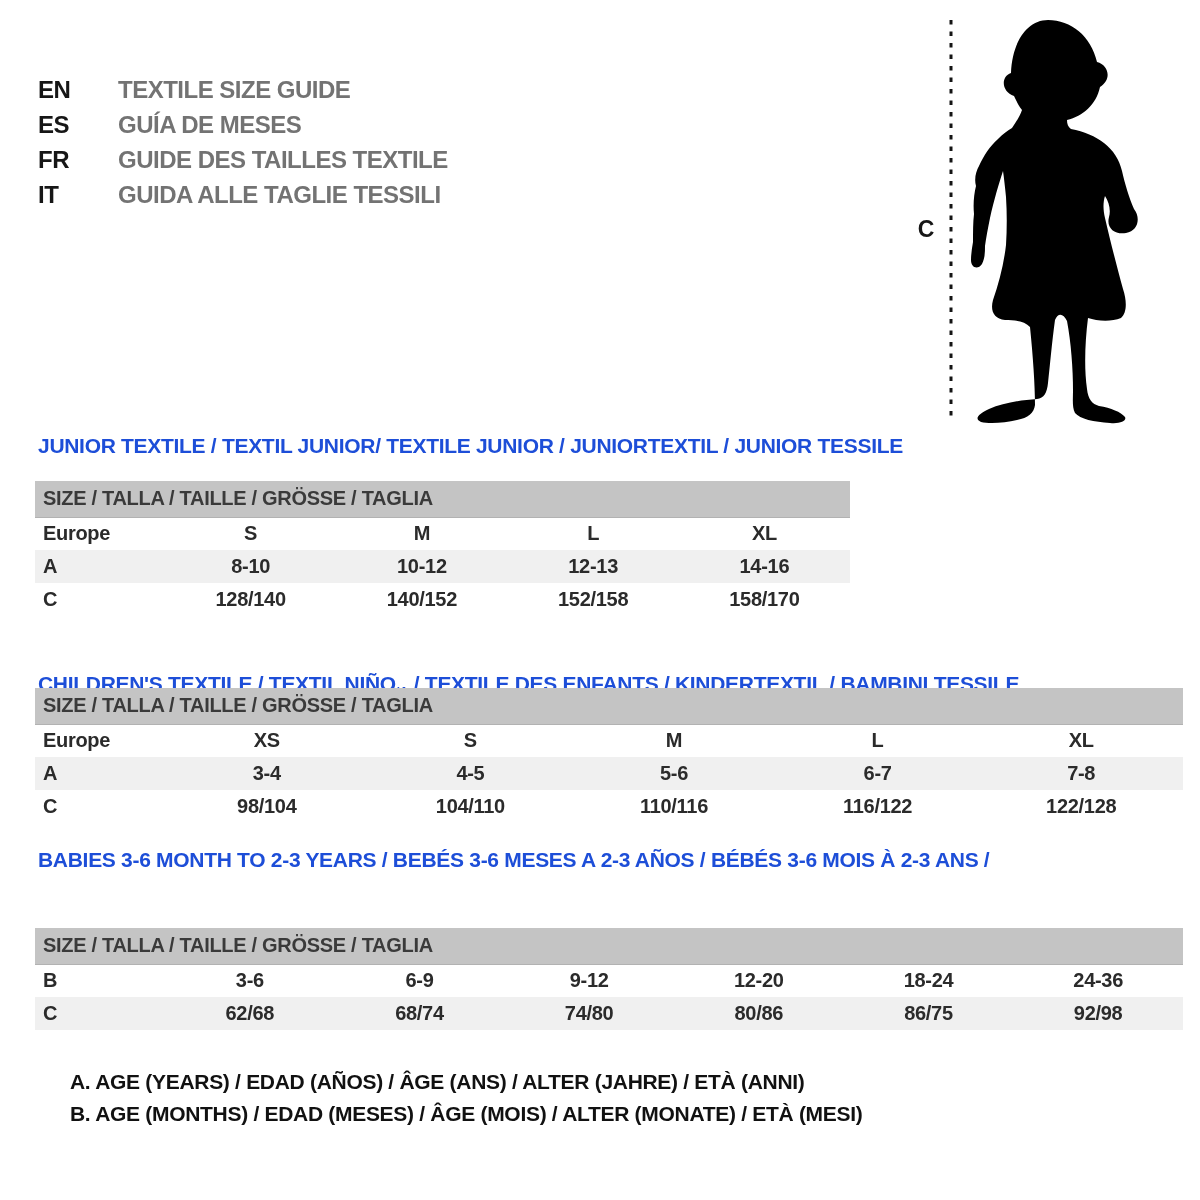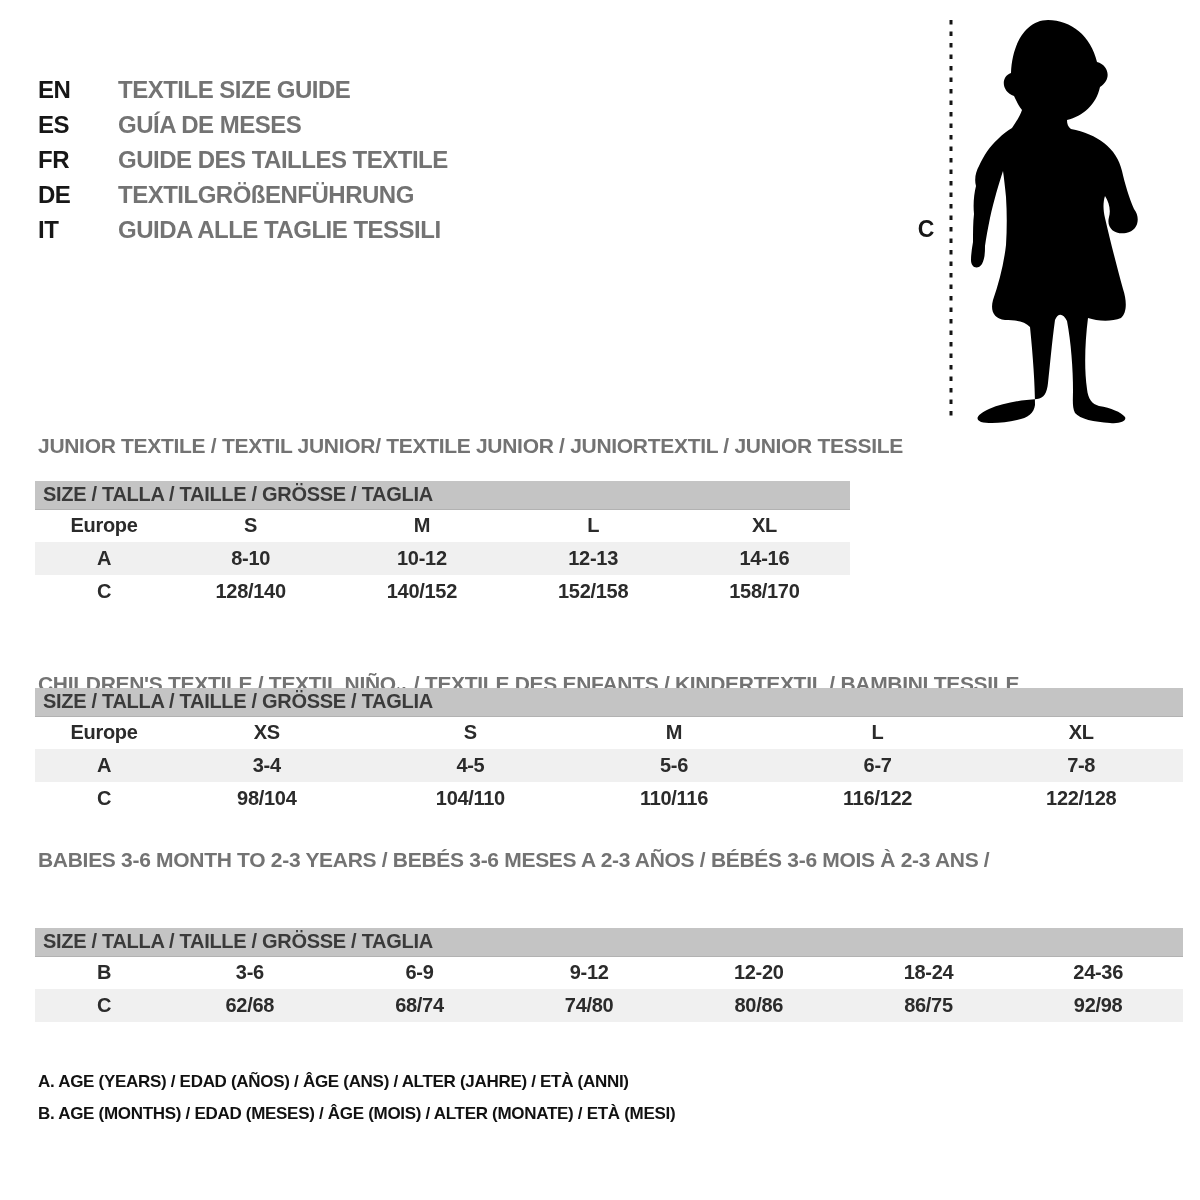--- a/index.html
+++ b/index.html
@@ -24,75 +24,72 @@
   
   .figure-svg { position:absolute; left:900px; top:14px; }
   .measure-label {
     position:absolute; left:910px; top:216px; width:32px;
     text-align:center; font-size:23px; font-weight:700; color:#161616;
   }
 
   
   .section-heading {
     position:absolute; left:38px;
-    font-size:21px; font-weight:700; letter-spacing:-0.3px; color:#737373;
+    font-size:21px; font-weight:700; letter-spacing:-0.3px; color:#1d4ed8;
     white-space:nowrap;
   }
   .section-heading sub { font-size:13px; font-weight:700; }
   #junior-heading   { top:434px; }
   #children-heading { top:672px; }
   #babies-heading   { top:843px; line-height:34px; }
 
   
   .size-table {
     position:absolute; left:35px;
     border-collapse:collapse; table-layout:fixed;
     font-size:20px; font-weight:700; letter-spacing:-0.3px; color:#2b2b2b;
   }
   #junior-table   { top:481px; width:815px;  }
   #children-table { top:688px; width:1148px; }
   #babies-table   { top:928px; width:1148px; }
 
   .size-table td { text-align:center; vertical-align:middle; }
-  .size-table td.row-label { text-align:center; padding-left:8px; }
+  .size-table td.row-label { text-align:left; padding-left:8px; }
 
   .size-table tr.hdr td {
-    background:#c4c4c4; height:28px; text-align:left; padding-left:8px;
+    background:#c4c4c4; height:36px; text-align:left; padding-left:8px;
     color:#3a3a3a; border-bottom:1px solid #b2b2b2;
   }
   .size-table tr.data td { height:33px; background:#ffffff; }
   .size-table tr.data.shaded td { background:#f0f0f0; }
 
   
   .legend { position:absolute; left:38px; top:1066px; }
   .legend-line {
     height:32px; display:flex; align-items:center;
-    font-size:17px; font-weight:700; letter-spacing:-0.3px; color:#111;
+    font-size:21px; font-weight:700; letter-spacing:-0.3px; color:#111;
     white-space:nowrap;
+    margin-left:32px;
   }
 </style>
 </head>
 <body>
 
 <div class="lang-block">
   <div class="lang-row">
     <span class="lang-code">EN</span>
     <span class="lang-label">TEXTILE SIZE GUIDE</span>
   </div>
   <div class="lang-row">
     <span class="lang-code">ES</span>
     <span class="lang-label">GUÍA DE MESES</span>
   </div>
   <div class="lang-row">
     <span class="lang-code">FR</span>
     <span class="lang-label">GUIDE DES TAILLES TEXTILE</span>
-  </div>
-  <div class="lang-row">
-    <span class="lang-code">DE</span>
-    <span class="lang-label">TEXTILGRÖßENFÜHRUNG</span>
   </div>
   <div class="lang-row">
     <span class="lang-code">IT</span>
     <span class="lang-label">GUIDA ALLE TAGLIE TESSILI</span>
   </div>
 </div>
 
 <svg class="figure-svg" width="260" height="412" viewBox="0 0 260 412" aria-hidden="true">
   <line x1="51" y1="6" x2="51" y2="404" stroke="#141414" stroke-width="3" stroke-dasharray="4.5 7"></line>
   <g transform="translate(76,6)">

